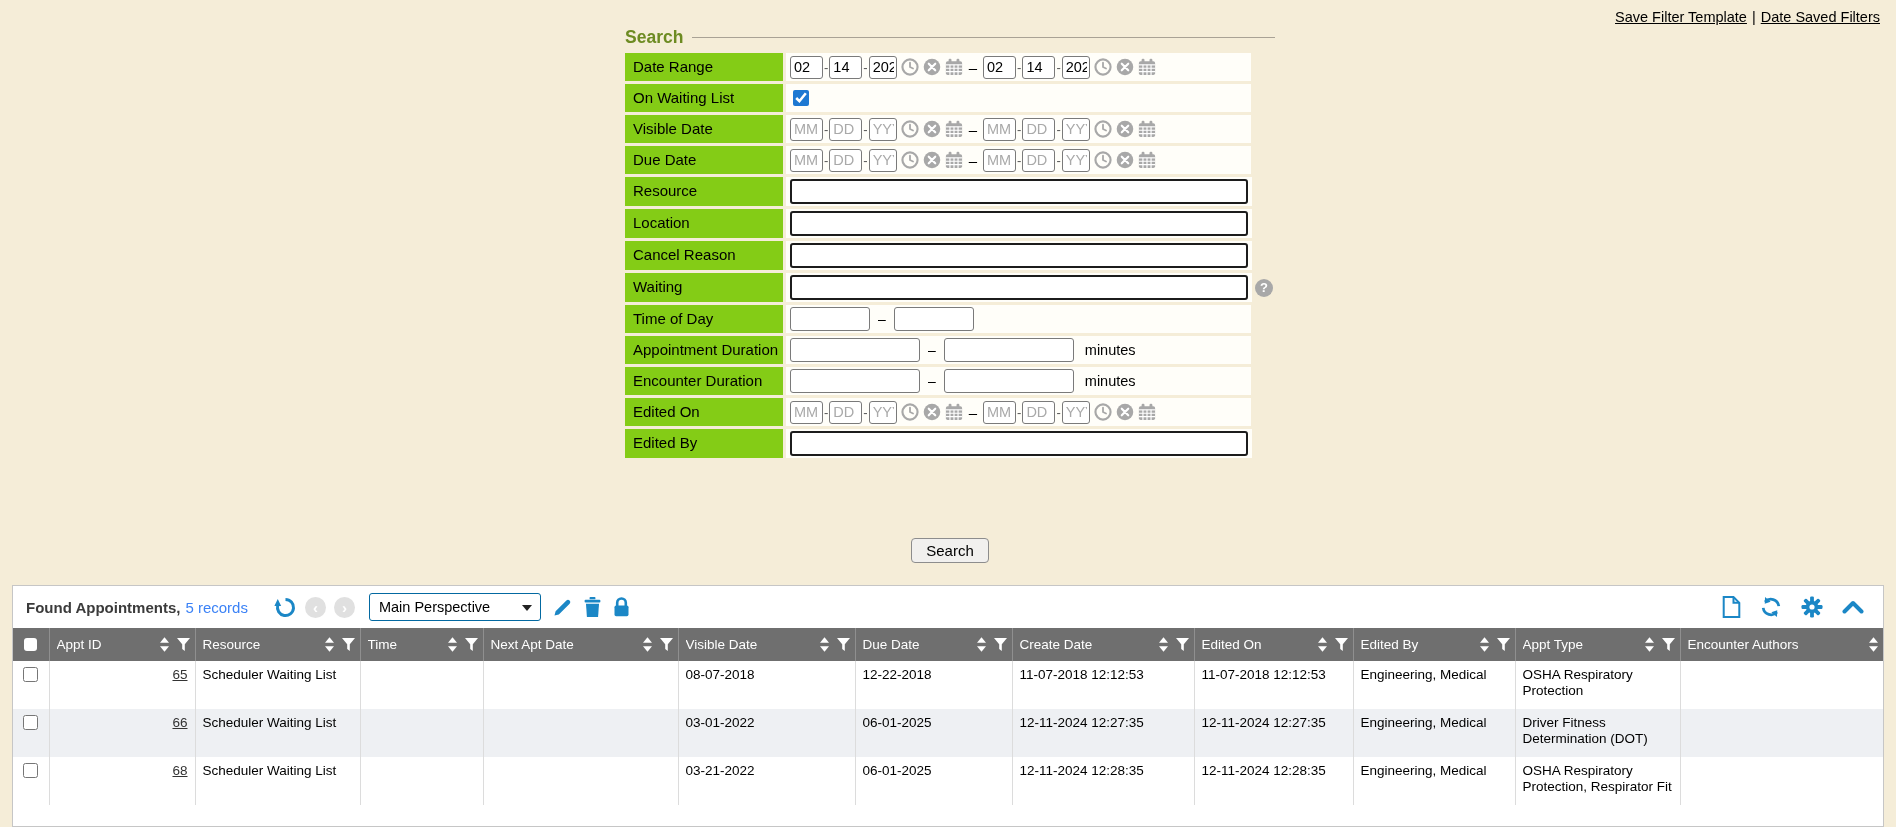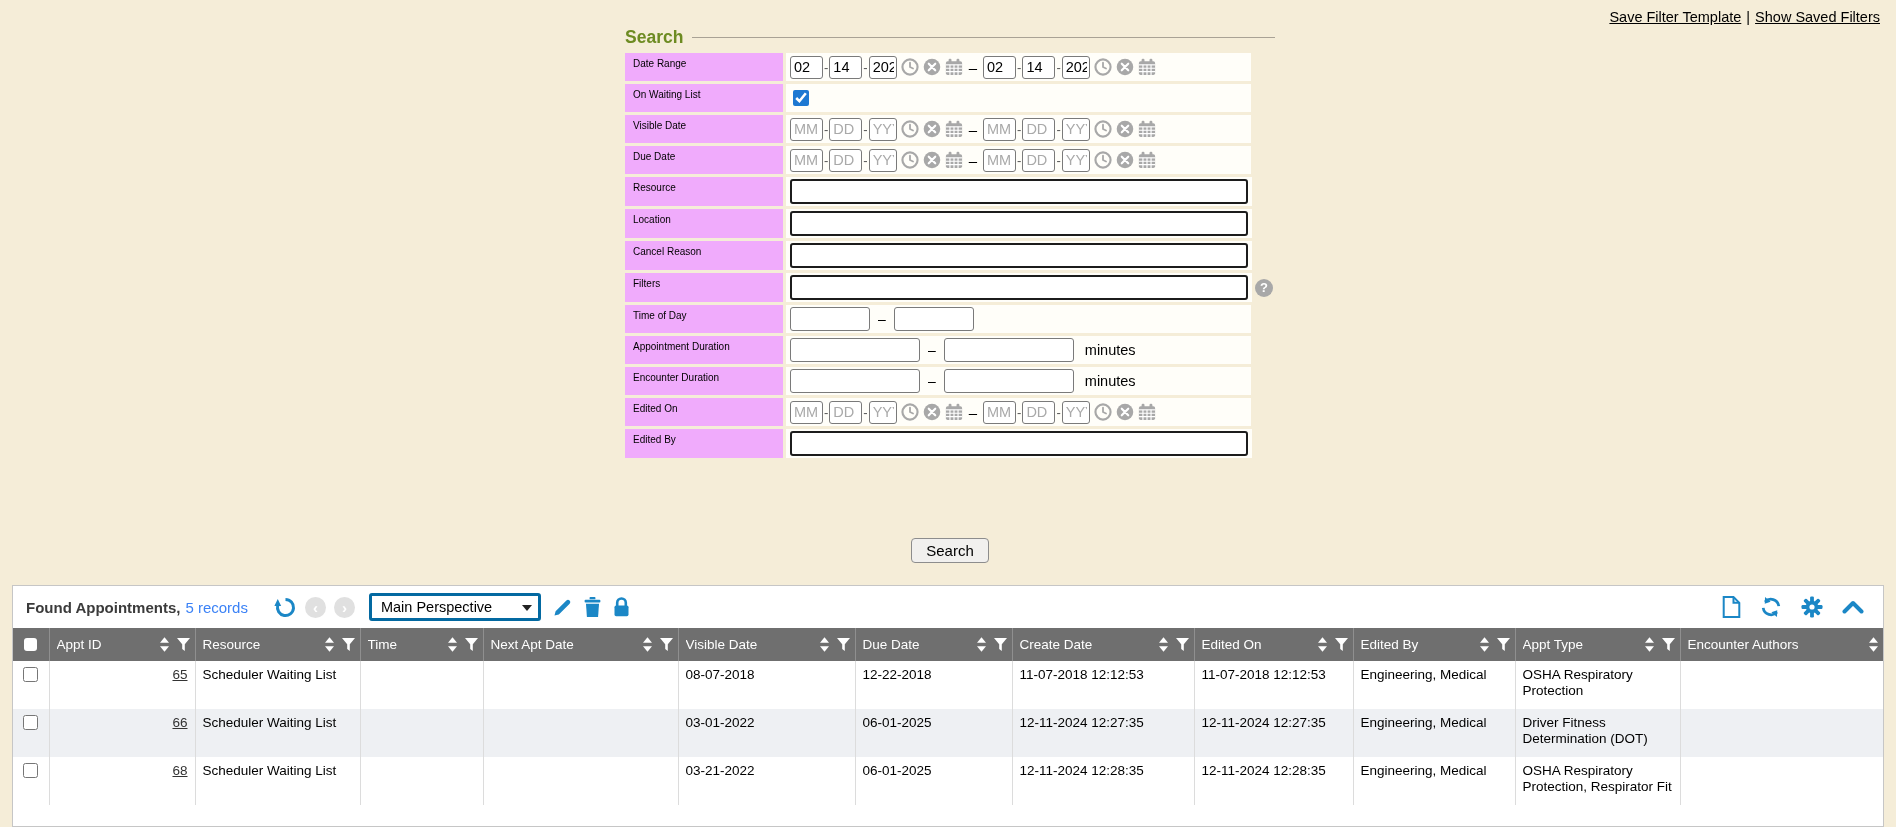--- a/index.html
+++ b/index.html
@@ -12,21 +12,21 @@
   .top-links a { color:#000; text-decoration:underline; }
   .top-links .sep { margin:0 5px; }
 
   
   .search-form { position:absolute; left:625px; top:26px; width:650px; }
   .legend-row { display:flex; align-items:center; margin-bottom:5px; height:22px; }
   .legend { color:#6d8b22; font-weight:bold; font-size:17.5px; margin-right:9px; }
   .legend-line { flex:1; height:0; border-top:1px solid #a9a295; }
 
   .frow { display:flex; margin-bottom:3px; min-height:28px; align-items:stretch; }
-  .flabel { width:158px; flex:none; background:#f0abfc; padding:5px 4px 4px 8px; font-size:10px; margin-right:3px; }
+  .flabel { width:158px; flex:none; background:#84cc16; padding:5px 4px 4px 8px; font-size:15px; margin-right:3px; }
   .fvalue { flex:1; background:#fffef9; display:flex; align-items:center; padding:2px 4px; }
   .fside  { width:24px; flex:none; display:flex; align-items:center; justify-content:center; }
 
   .dp { display:inline-flex; align-items:center; }
   .dp input { border:1px solid #7a7a7a; border-radius:3px; height:23px; font-size:14.5px;
               font-family:inherit; padding:0 2px 0 3px; background:#fff; color:#000; }
   .dp input::placeholder { color:#a9a9a9; }
   .dp .mm,.dp .dd { width:33px; }
   .dp .yyyy { width:28px; }
   .dp .hy { color:#555; margin:0 1px; font-size:13px; }
@@ -54,21 +54,21 @@
   .toolbar { height:42px; display:flex; align-items:center; padding:0 13px; }
   .tb-title { font-size:15px; font-weight:bold; color:#3b3b3b; white-space:nowrap; }
   .tb-count { font-size:15px; color:#3b82f6; margin-left:5px; white-space:nowrap; }
   .tb-group { display:flex; align-items:center; gap:8px; margin-left:26px; }
   .icon-btn { display:inline-flex; align-items:center; cursor:pointer; }
   .circle-btn { width:21px; height:21px; border-radius:50%; background:#e0e0e0; color:#fff;
                 display:flex; align-items:center; justify-content:center; font-weight:bold;
                 font-size:15px; line-height:1; cursor:pointer; }
   .persel-wrap { position:relative; margin-left:14px; margin-right:10px; }
   select.persel { appearance:none; -webkit-appearance:none; font-family:inherit; font-size:14.5px;
-                  height:28px; width:172px; border:3px solid #0369a1; border-radius:3px;
+                  height:28px; width:172px; border:1px solid #0369a1; border-radius:3px;
                   background:#fff; padding:0 26px 0 9px; color:#000; }
   .persel-arrow { position:absolute; right:9px; top:12px; width:0; height:0; pointer-events:none;
                   border-left:5px solid transparent; border-right:5px solid transparent; border-top:6px solid #222; }
   .tb-icons-right { margin-left:auto; display:flex; align-items:center; gap:19px; padding-right:6px; }
 
   table.results { border-collapse:collapse; table-layout:fixed; width:100%; font-size:13.5px; }
   thead th { background:#6f6f6f; color:#fff; font-weight:normal; text-align:left;
              padding:0 5px 0 7px; height:33px; border-right:1px solid #8f8f8f; overflow:hidden; }
   thead th:last-child { border-right:none; }
   .th-inner { display:flex; align-items:center; }
@@ -82,21 +82,21 @@
   th.cb-cell, td.cb-cell { text-align:center; padding:6px 0; }
   td.id-cell { text-align:right; }
   td.id-cell a { color:#333; text-decoration:underline; }
   input[type=checkbox].rowcb { width:15px; height:15px; accent-color:#1d78d2; }
   .hdr-cb { width:13px; height:13px; background:#fff; border-radius:3px; margin:0 auto; }
 </style>
 </head>
 <body>
 
 <div class="top-links">
-  <a>Save Filter Template</a><span class="sep">|</span><a>Show Saved Filters</a>
+  <a>Save Filter Template</a><span class="sep">|</span><a>Date Saved Filters</a>
 </div>
 
 <div class="search-form">
   <div class="legend-row">
     <span class="legend">Search</span>
     <span class="legend-line"></span>
   </div>
 
   <div class="frow">
     <div class="flabel">Date Range</div>
@@ -335,21 +335,21 @@
 
   <div class="frow">
     <div class="flabel">Cancel Reason</div>
     <div class="fvalue">
         <input class="txt-lg" value="" style="">
       </div>
     <div class="fside"></div>
   </div>
 
   <div class="frow">
-    <div class="flabel">Filters</div>
+    <div class="flabel">Waiting</div>
     <div class="fvalue">
         <input class="txt-lg" value="" style="">
       </div>
     <div class="fside">
         <span class="help-badge">?</span>
       </div>
   </div>
 
   <div class="frow">
     <div class="flabel">Time of Day</div>

